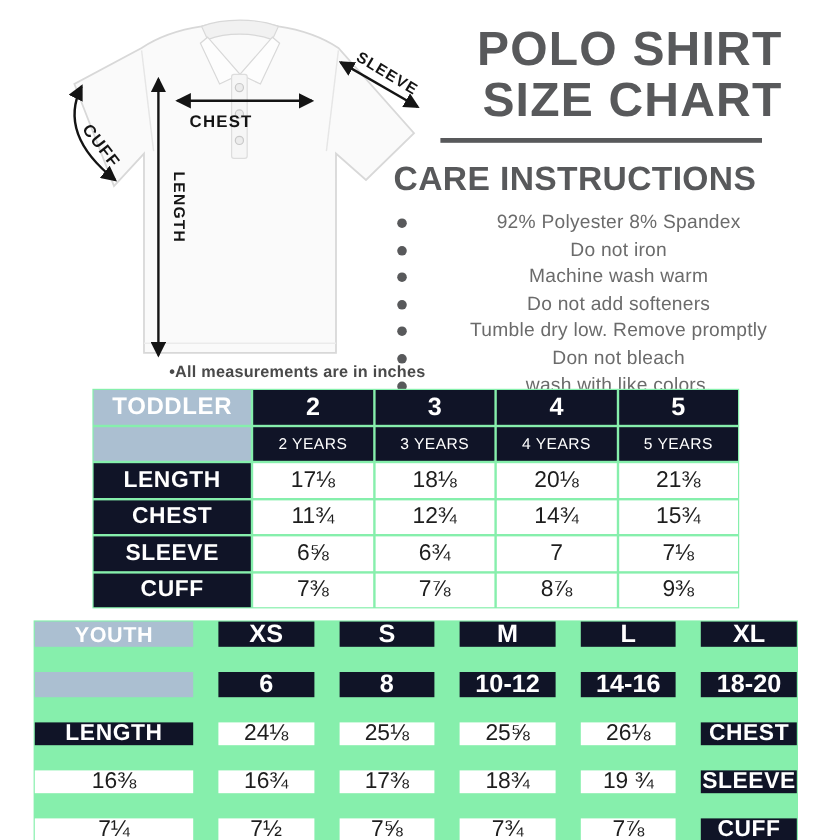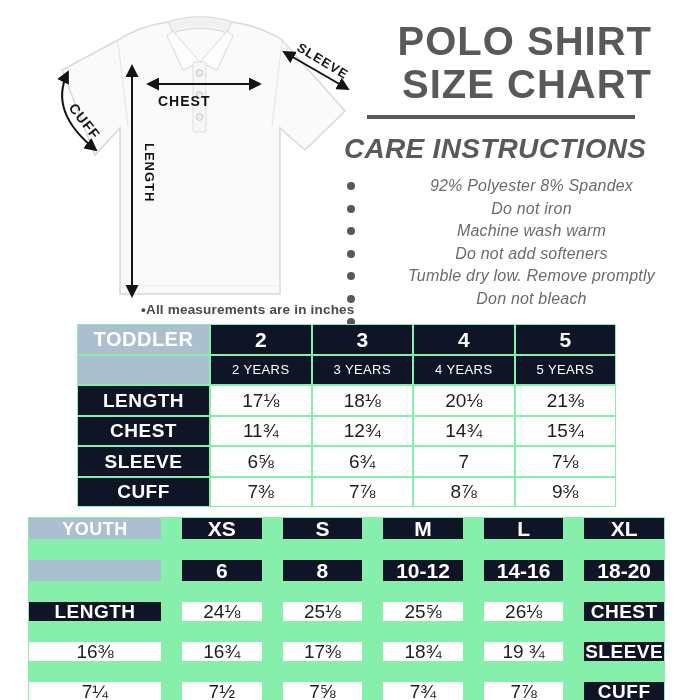--- a/index.html
+++ b/index.html
@@ -13,21 +13,21 @@
     position:absolute;left:141px;top:302px;font-size:13.5px;font-weight:bold;
     color:#4a4a4a;letter-spacing:.2px;
   }
   
   .title-block{position:absolute;left:350px;top:20px;width:302px;text-align:right;}
   .title-line{
     font-size:40px;font-weight:bold;color:#58595b;letter-spacing:1px;line-height:1.07;
   }
   .title-underline{width:268px;height:4px;background:#58595b;margin:9px auto 0 auto;}
   
-  .care-block{position:absolute;left:344px;top:133px;width:352px;font-style:italic;}
+  .care-block{position:absolute;left:328px;top:133px;width:352px;}
   .care-heading{font-size:28px;font-weight:bold;color:#58595b;letter-spacing:.3px;}
   .care-list{list-style:none;margin:12px 0 0 0;padding:0;}
   .care-list li{
     position:relative;padding-left:23px;margin-bottom:4.6px;
     font-size:16px;color:#6b6b6b;letter-spacing:.2px;text-align:center;
   }
   .care-list li .dot{
     position:absolute;left:3px;top:5px;width:8px;height:8px;border-radius:50%;
     background:#58595b;
   }
@@ -107,21 +107,21 @@
 
 <div class="care-block">
   <div class="care-heading">CARE INSTRUCTIONS</div>
   <ul class="care-list">
     <li><span class="dot"></span><span>92% Polyester 8% Spandex</span></li>
     <li><span class="dot"></span><span>Do not iron</span></li>
     <li><span class="dot"></span><span>Machine wash warm</span></li>
     <li><span class="dot"></span><span>Do not add softeners</span></li>
     <li><span class="dot"></span><span>Tumble dry low. Remove promptly</span></li>
     <li><span class="dot"></span><span>Don not bleach</span></li>
-    <li><span class="dot"></span></li>
+    <li><span class="dot"></span><span>wash with like colors.</span></li>
   </ul>
 </div>
 
 <div class="size-table t-toddler">
   <div class="cell group">TODDLER</div>
   <div class="cell size">2</div>
   <div class="cell size">3</div>
   <div class="cell size">4</div>
   <div class="cell size">5</div>
 

